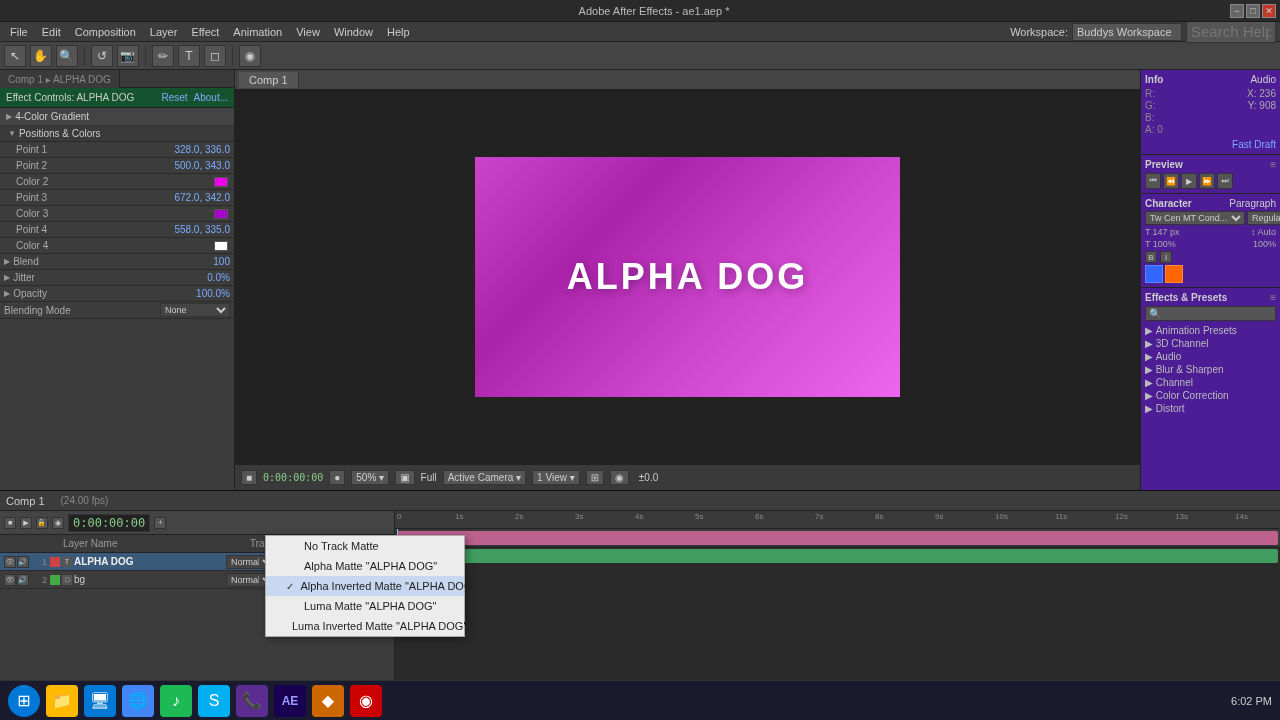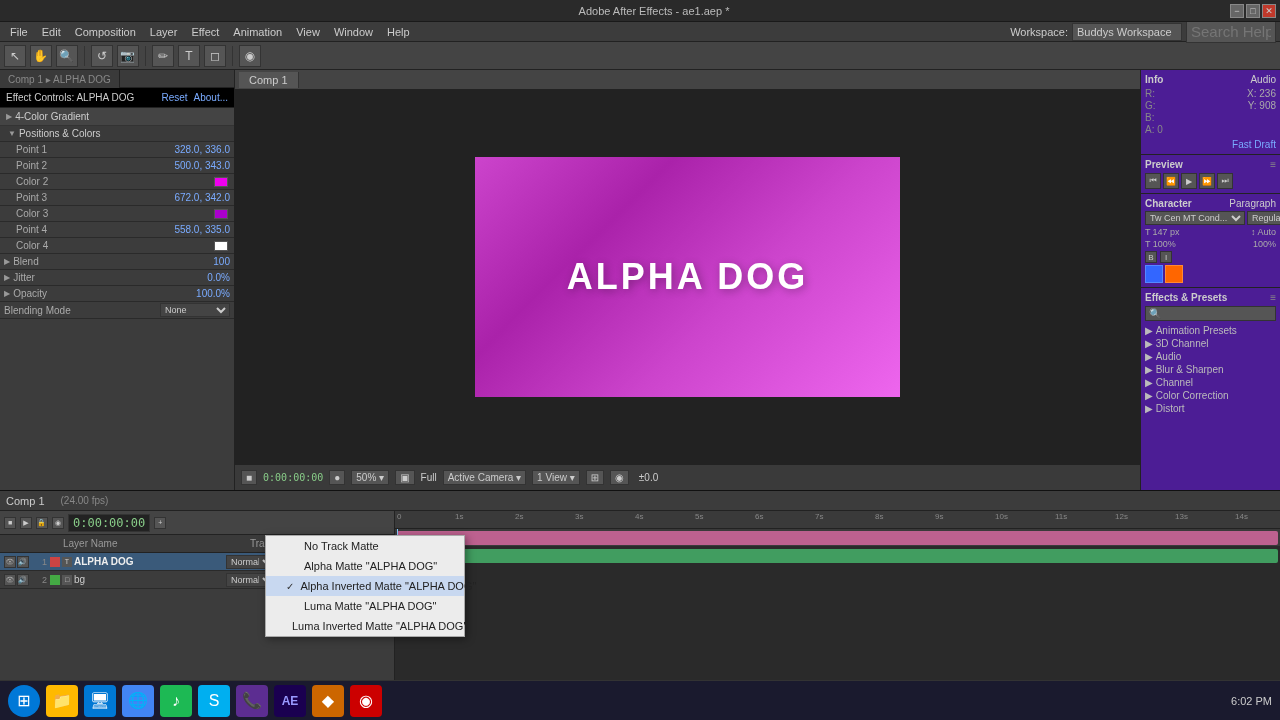--- a/index.html
+++ b/index.html
@@ -131,21 +131,21 @@
     
     .left-panel {
       width: 235px;
       background: #3c3c3c;
       border-right: 1px solid #222;
       display: flex;
       flex-direction: column;
       overflow: hidden;
     }
     .panel-header {
-      background: #000000;
+      background: #14532d;
       padding: 3px 6px;
       border-bottom: 1px solid #222;
       display: flex;
       align-items: center;
       justify-content: space-between;
       height: 20px;
     }
     .panel-tab {
       background: #3a3a3a;
       padding: 2px 8px;

